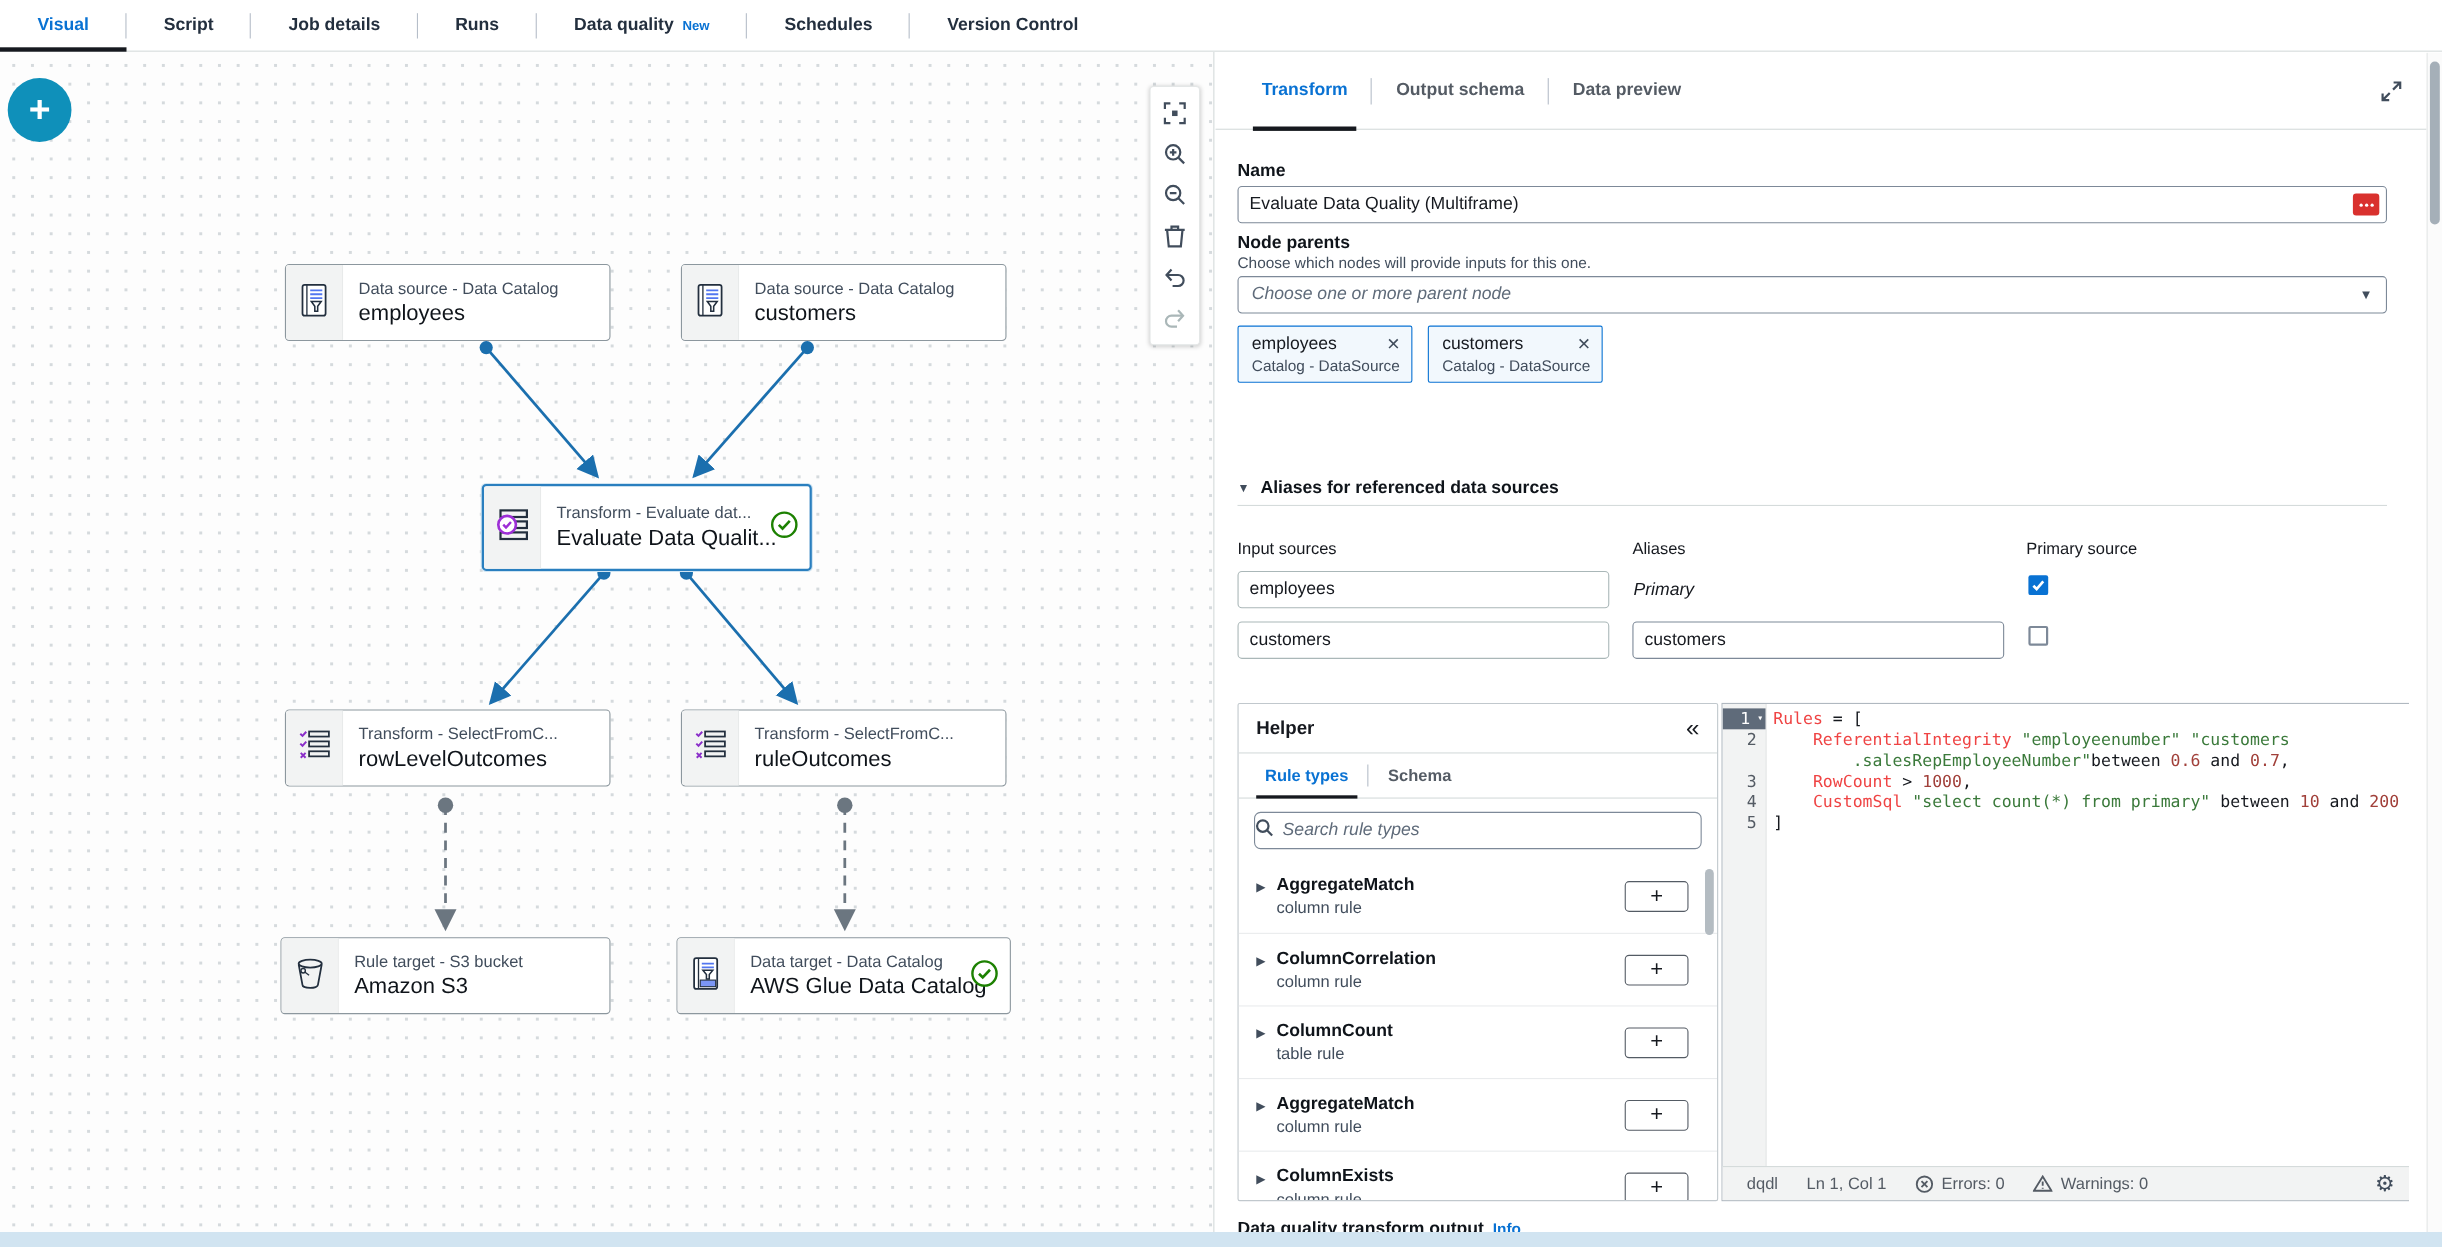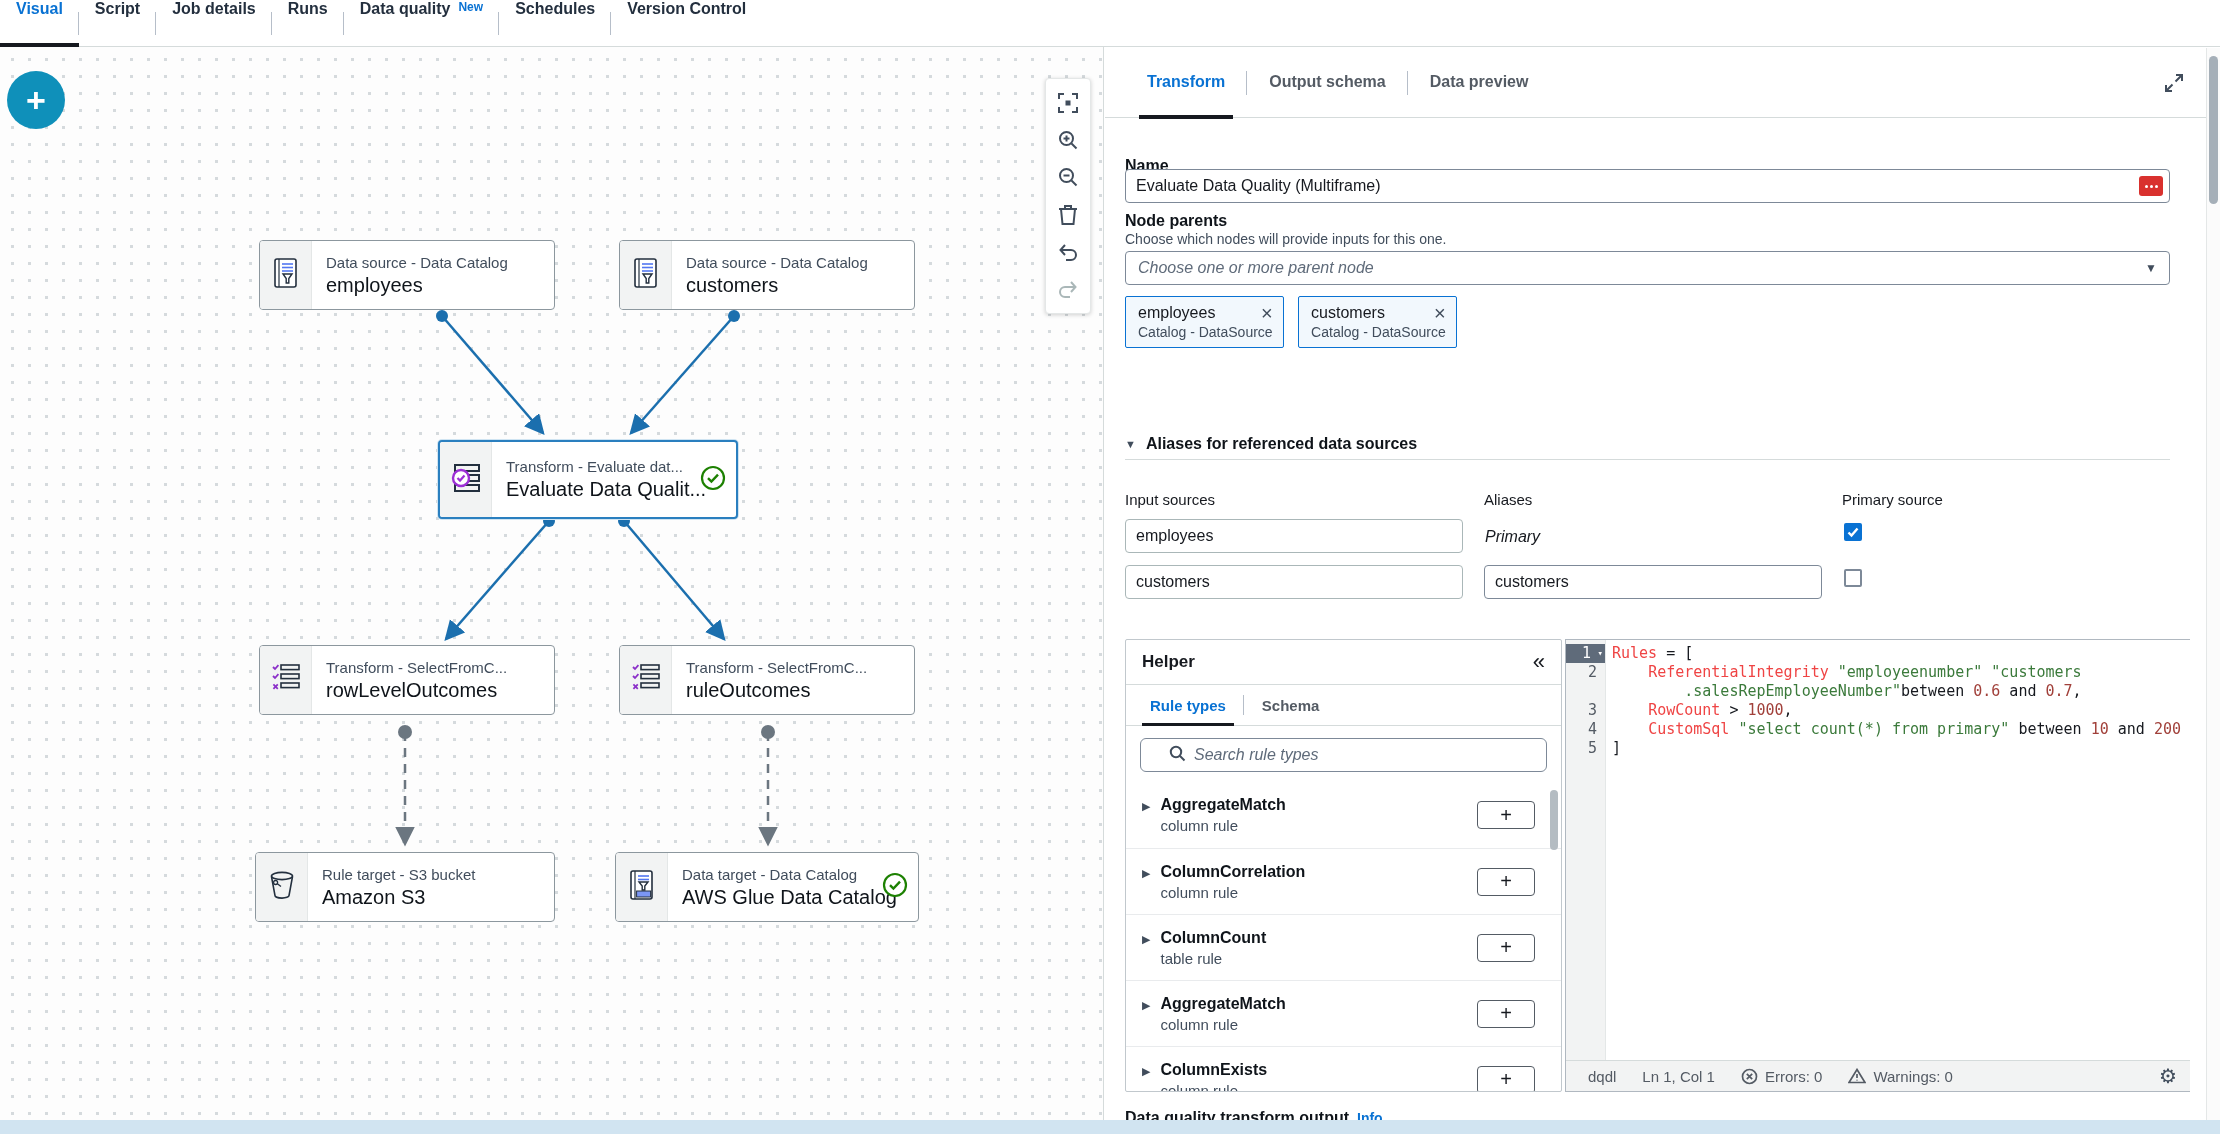--- a/index.html
+++ b/index.html
@@ -3,21 +3,21 @@
 <meta charset="utf-8">
 <style>
   * { margin:0; padding:0; box-sizing:border-box; }
   html,body { width:2220px; height:1134px; overflow:hidden; background:#fff;
     font-family:"Liberation Sans", sans-serif; color:#16191f; }
   .root { position:relative; width:2220px; height:1134px; }
 
   
   .topbar { position:absolute; left:0; top:0; width:2220px; height:47px; background:#fff;
     border-bottom:1px solid #d5dbdb; display:flex; align-items:stretch; z-index:5; }
-  .toptab { position:relative; display:flex; align-items:flex-start; gap:8px; padding:0 16px;
+  .toptab { position:relative; display:flex; align-items:center; gap:8px; padding:0 34px;
     font-weight:bold; font-size:16px; color:#232f3e; cursor:pointer; }
   .toptab .sep { position:absolute; right:0; top:12px; height:23px; width:1px; background:#b6bec9; }
   .toptab.active { color:#0972d3; }
   .toptab.active::after { content:""; position:absolute; left:0; right:0; bottom:-1px; height:4px; background:#16191f; }
   .newbadge { color:#0972d3; font-size:12px; font-weight:bold; }
 
   
   .canvas { position:absolute; left:0; top:47px; width:1104px; height:1073px;
     background-color:#fdfdfd; border-right:1px solid #d5dbdb;
     background-image:radial-gradient(circle, #d5dadd 1.6px, transparent 1.6px);
@@ -94,21 +94,21 @@
   .helper { position:absolute; left:20px; top:520px; width:437px; height:453px; border:1px solid #c1c8cd; border-radius:2px; background:#fff; overflow:hidden; }
   .helper-head { height:45px; display:flex; align-items:center; justify-content:space-between; padding:0 16px; border-bottom:1px solid #d5dbdb; }
   .helper-title { font-weight:bold; font-size:17px; }
   .collapse-left { font-size:22px; color:#16191f; cursor:pointer; line-height:1; }
   .helper-tabs { display:flex; border-bottom:1px solid #d5dbdb; height:41px; padding-left:6px; }
   .htab { position:relative; font-weight:bold; font-size:15px; color:#545b64; padding:0 18px; display:flex; align-items:center; cursor:pointer; }
   .htab .sep { position:absolute; right:0; top:10px; height:20px; width:1px; background:#b6bec9; }
   .htab.active { color:#0972d3; }
   .htab.active::after { content:""; position:absolute; left:10px; right:10px; bottom:-1px; height:3px; background:#16191f; }
   .search-wrap { margin:12px 14px 10px 14px; border:1px solid #7d8998; border-radius:6px; height:34px;
-    display:flex; align-items:center; gap:8px; padding:0 28px; }
+    display:flex; align-items:center; gap:8px; padding:0 0; }
   .search-ph { font-style:italic; font-size:16px; color:#5f6b7a; }
   .rule-list { position:relative; }
   .rule-row { display:flex; align-items:center; justify-content:space-between; padding:10px 26px 10px 16px; border-top:1px solid #e9ebed; height:66px; }
   .rule-left { display:flex; gap:10px; }
   .rule-tri { font-size:11px; color:#414d5c; margin-top:4px; cursor:pointer; }
   .rule-name { font-weight:bold; font-size:16px; color:#0f141a; }
   .rule-type { font-size:15px; color:#414d5c; margin-top:3px; }
   .plus-btn { width:58px; height:28px; border:1px solid #545b64; border-radius:4px; background:#fff;
     display:flex; align-items:center; justify-content:center; font-size:20px; color:#16191f; cursor:pointer; }
   .list-scrollbar { position:absolute; right:3px; top:8px; width:8px; height:60px; border-radius:4px; background:#b4bcc2; }
@@ -399,21 +399,21 @@
         </div>
       <div class="expand-btn">
         <svg width="20" height="20" viewBox="0 0 20 20" fill="none" stroke="#414d5c" stroke-width="2">
             <path d="M12 2 H18 V8 M18 2 L11.5 8.5 M8 18 H2 V12 M2 18 L8.5 11.5"></path>
           </svg></div>
     </div>
 
     <div class="panel-scroll">
       <div class="pcontent">
 
-        <div class="field-label abs" style="left:20px; top:38px;">Name</div>
+        <div class="field-label abs" style="left:20px; top:28px;">Name</div>
         <div class="text-input abs" style="left:20px; top:50px; width:1045px;">
           <span>Evaluate Data Quality (Multiframe)</span>
           <span class="pw-icon">
               <i></i>
               <i></i>
               <i></i>
             </span>
         </div>
 
         <div class="field-label abs" style="left:20px; top:93px;">Node parents</div>

